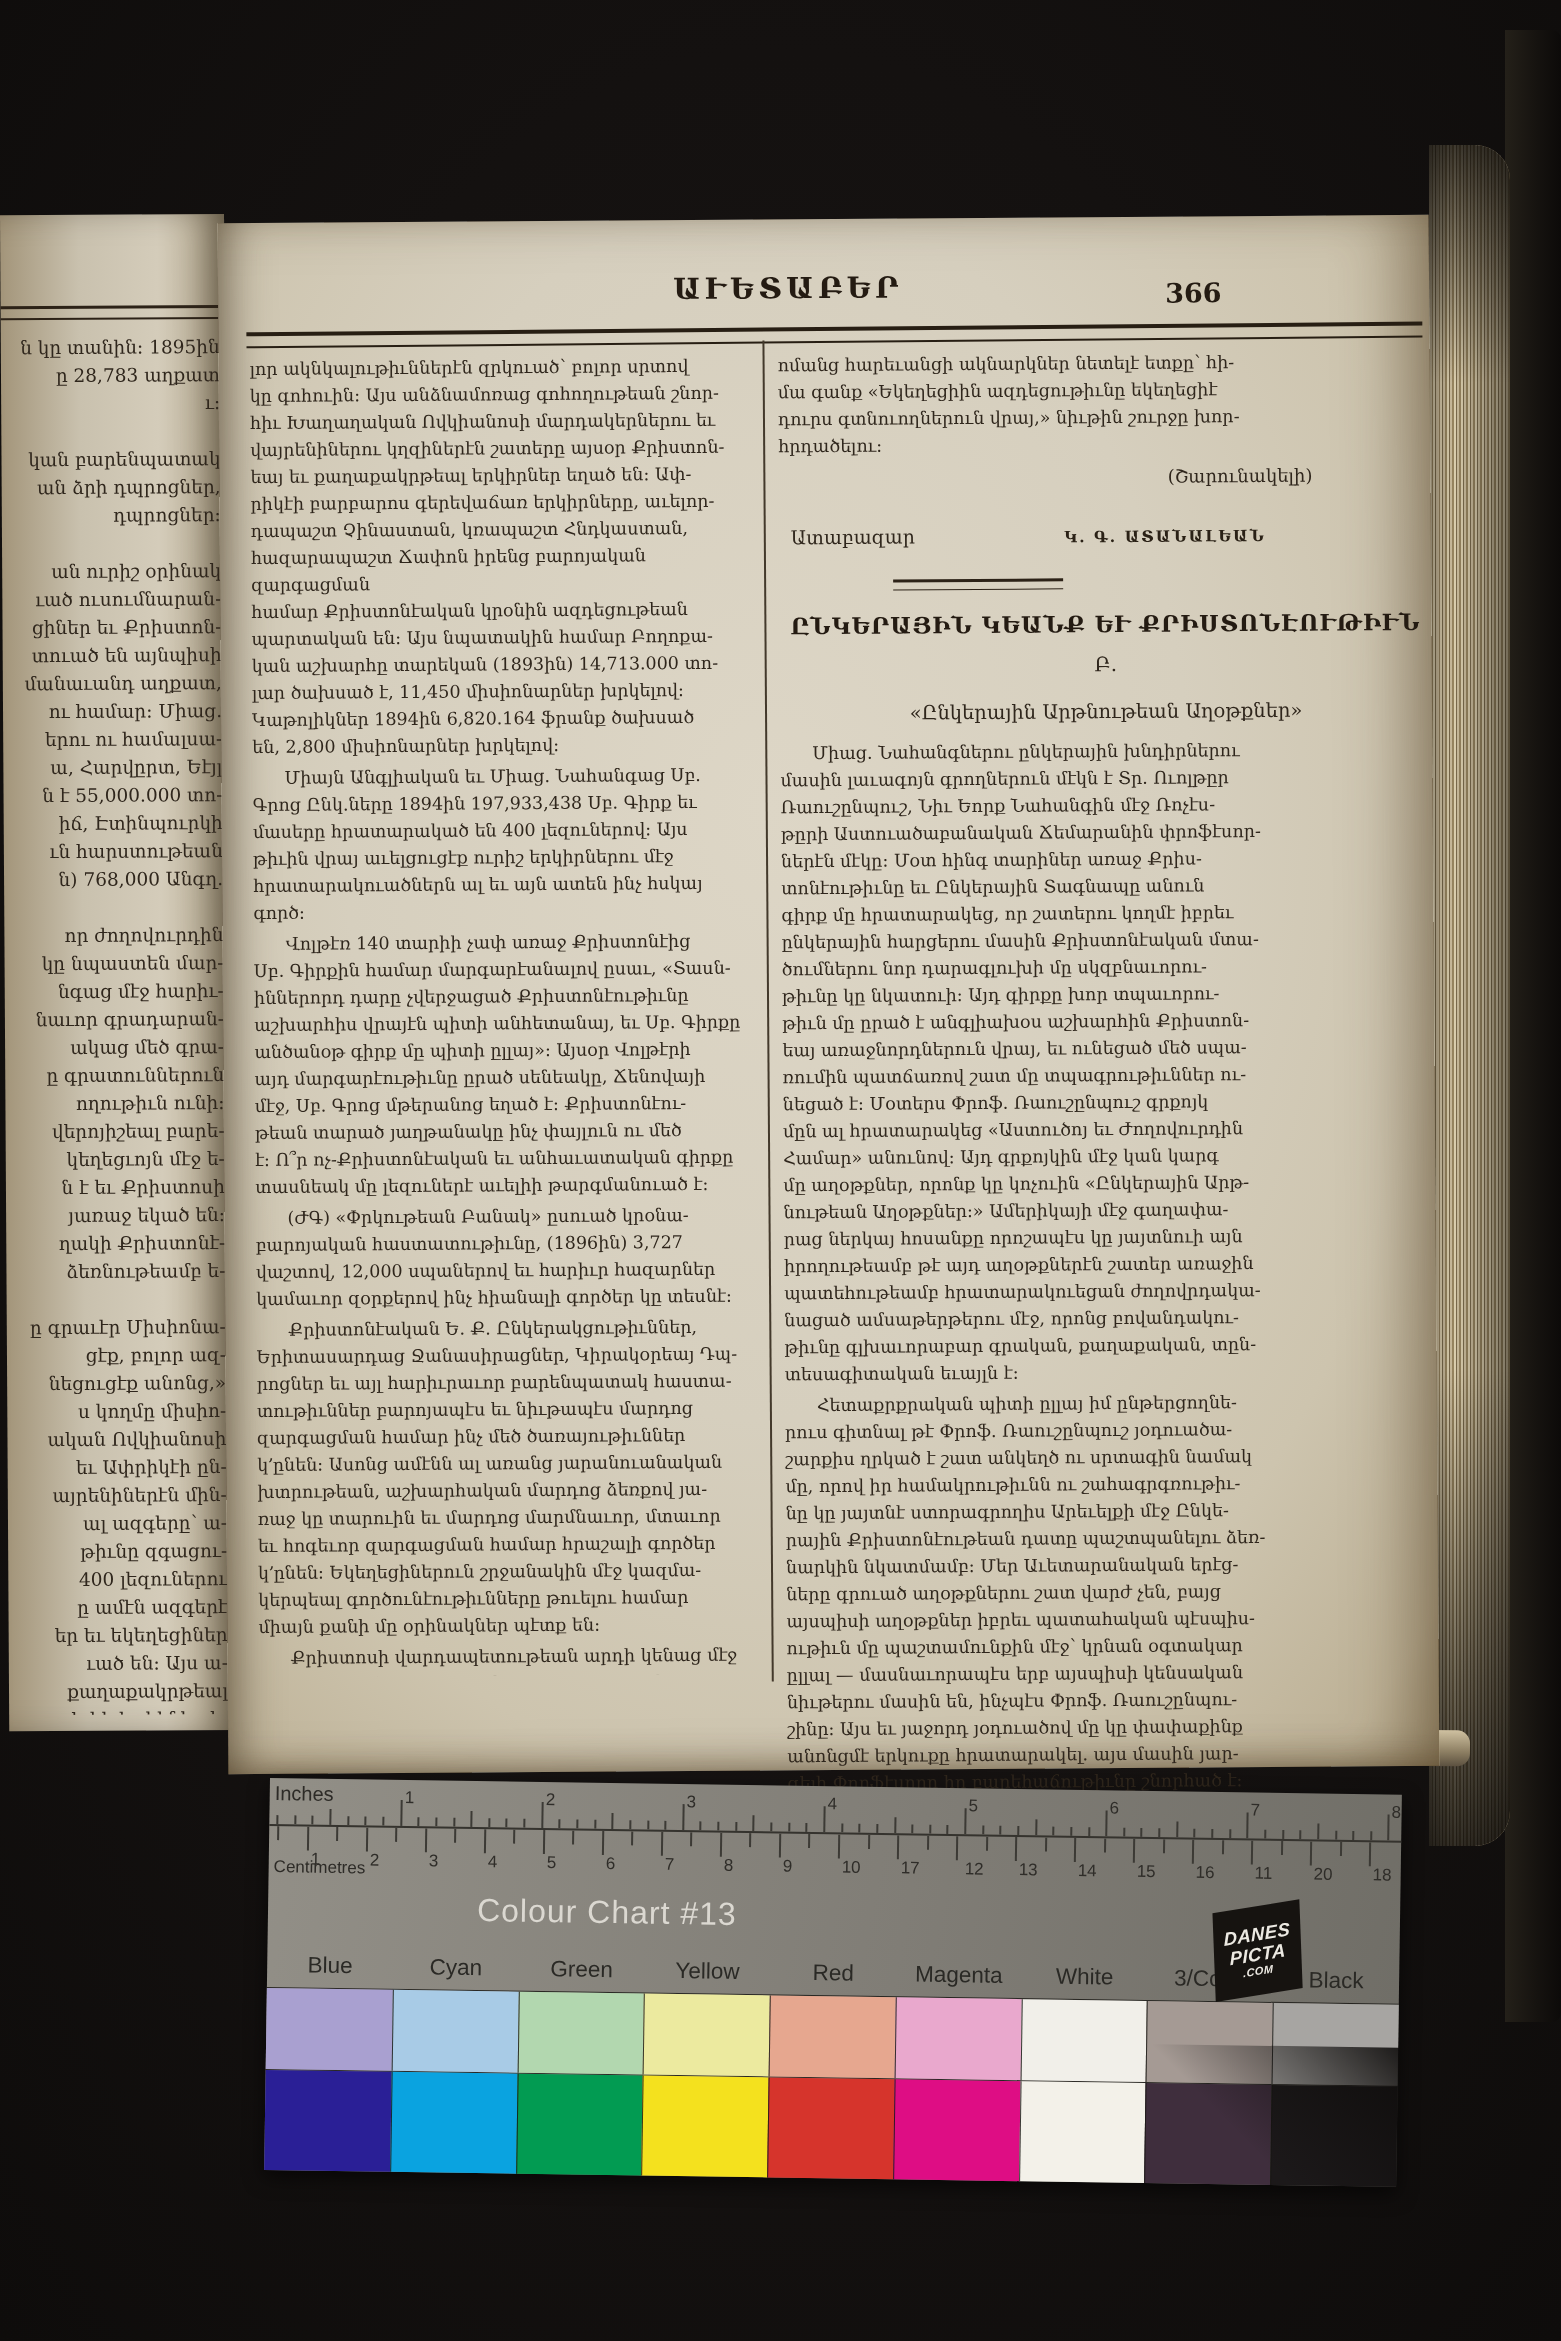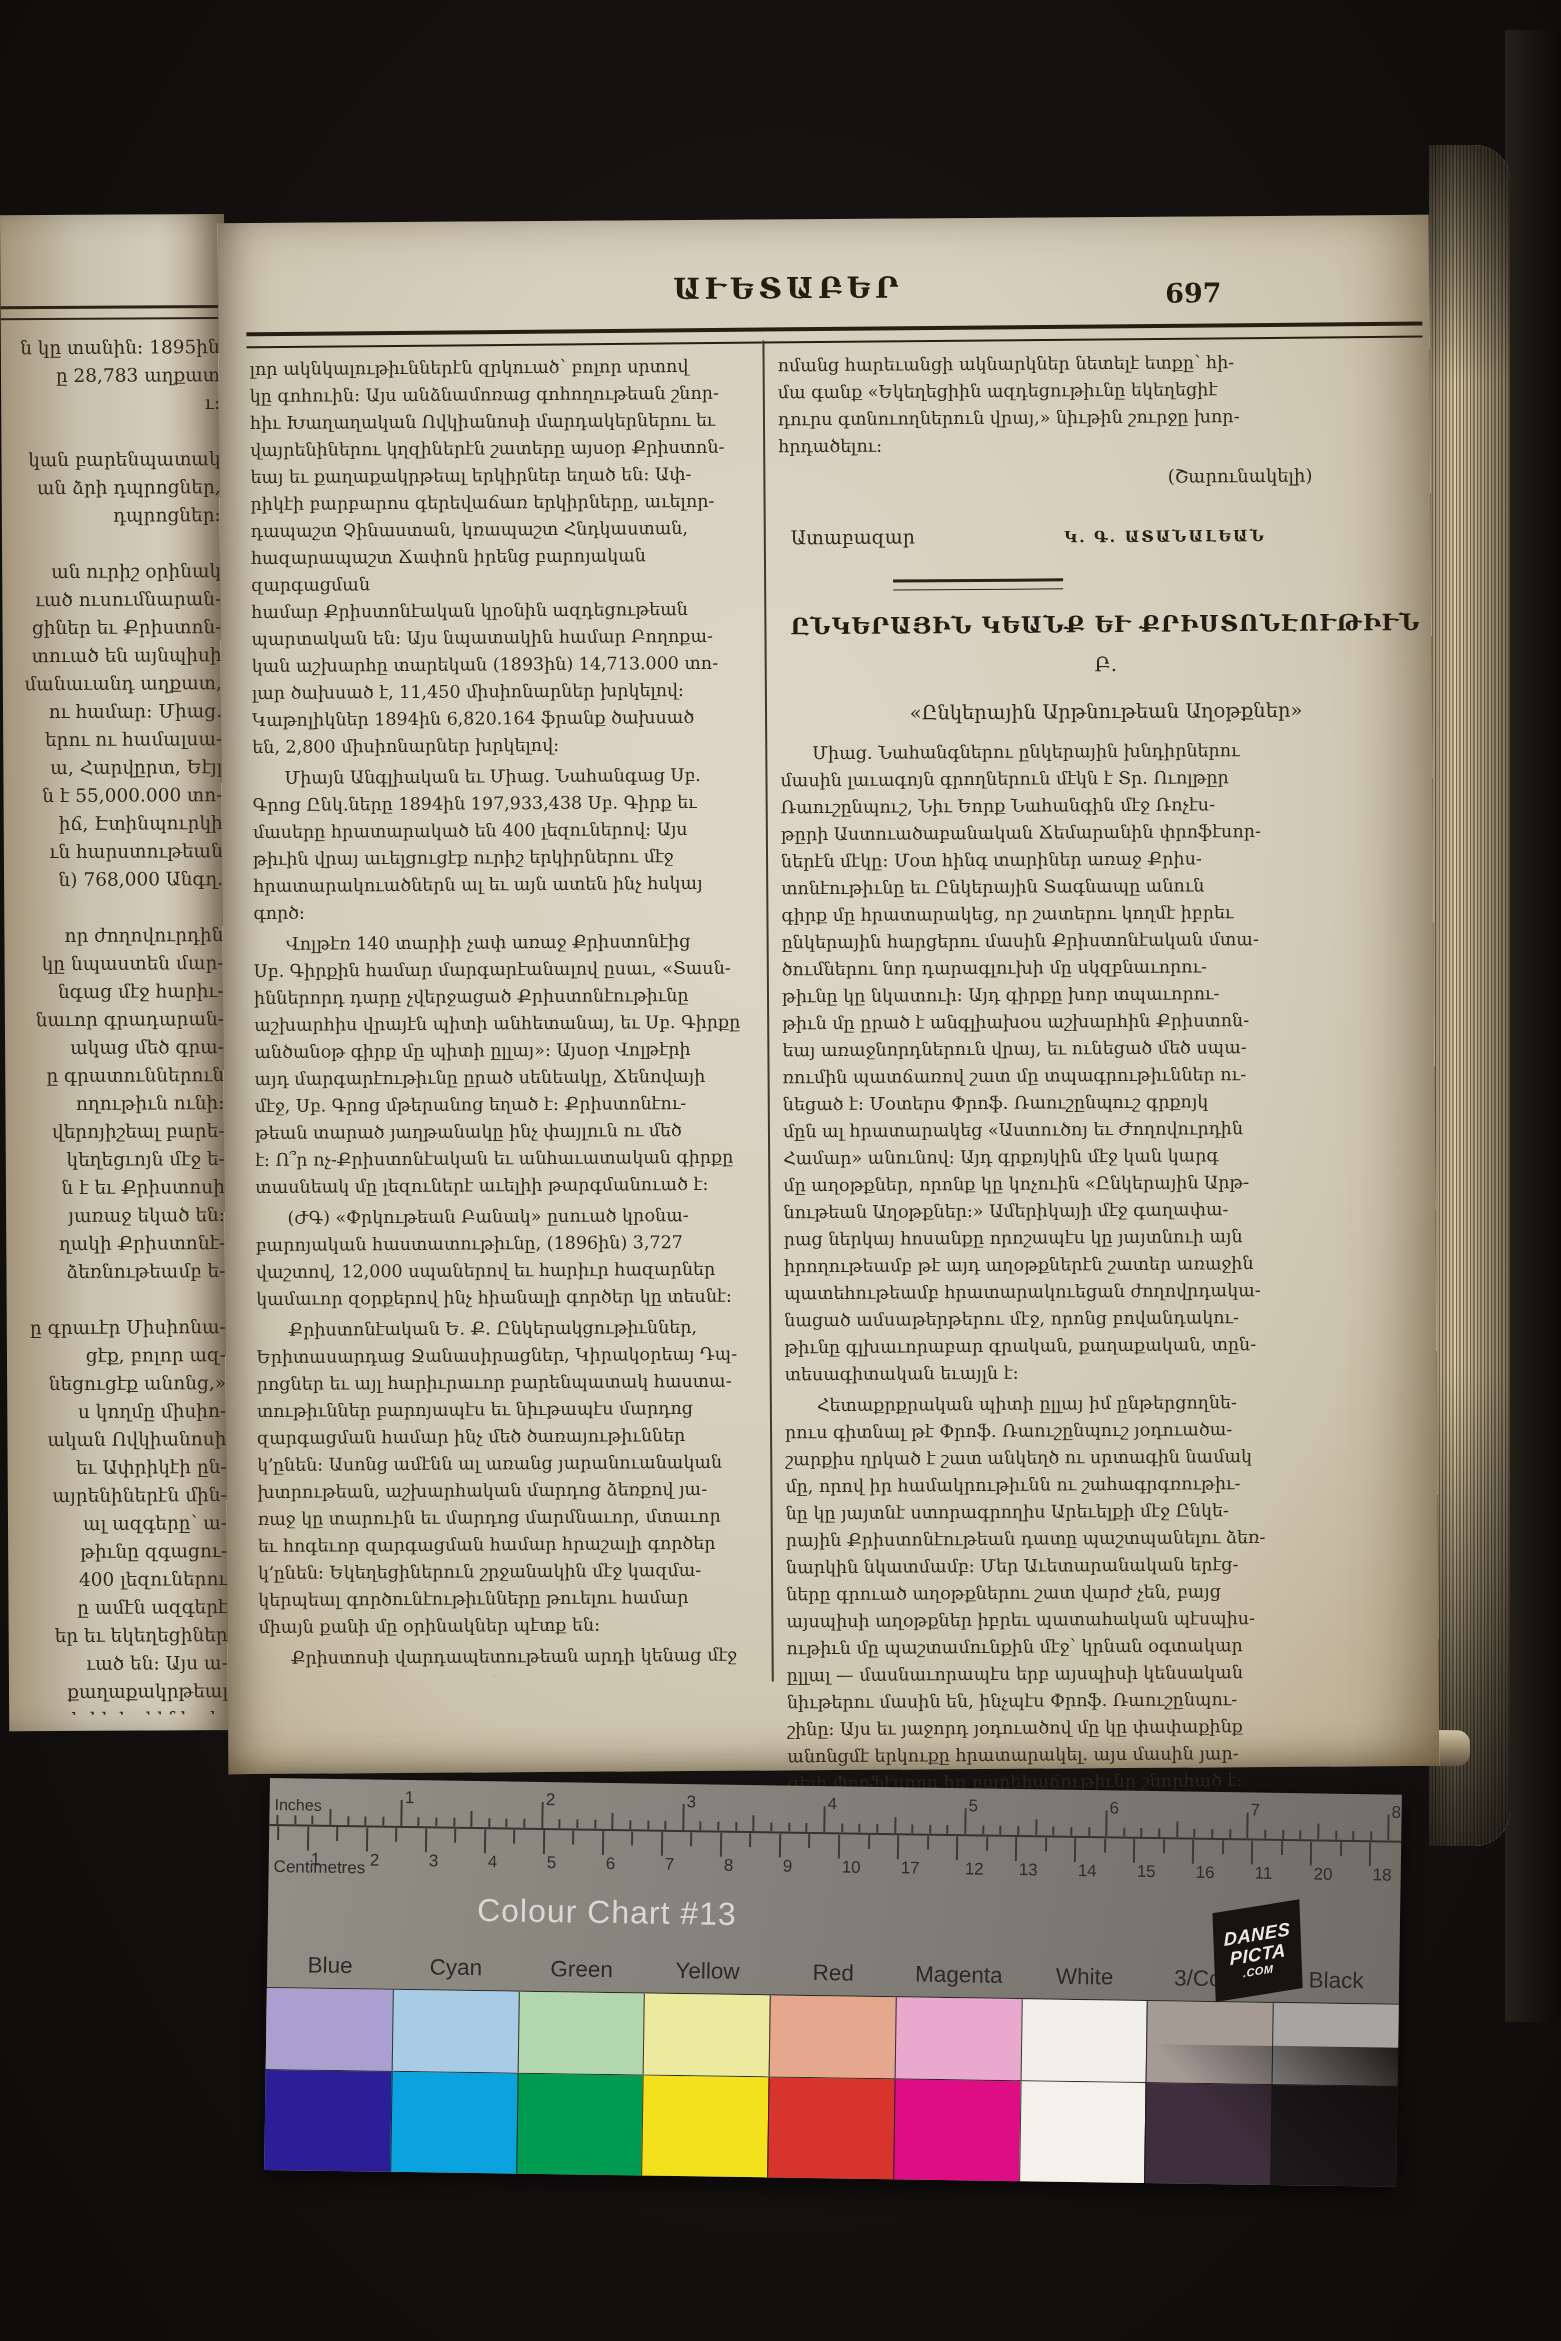--- a/index.html
+++ b/index.html
@@ -58,21 +58,21 @@
 
   
   .chart{position:absolute;left:270px;top:1778px;width:1132px;height:392px;
     background:linear-gradient(100deg,#928f87 0%,#807d76 55%,#6f6d66 100%);
     transform:rotate(.85deg);transform-origin:top left;
     font-family:"Liberation Sans",sans-serif;box-shadow:0 7px 20px rgba(0,0,0,.6);}
   .chart::after{content:'';position:absolute;right:-1px;bottom:-1px;width:260px;height:140px;
     background:linear-gradient(225deg, rgba(14,12,11,.9), rgba(14,12,11,0) 62%);pointer-events:none;}
   .ruler-inch{position:relative;height:46px;border-bottom:2px solid #35332e;overflow:hidden;}
   .ruler-cm{position:relative;height:53px;overflow:hidden;}
-  .rlabel{position:absolute;left:5px;top:18px;font-size:16px;color:#2d2b27;}
+  .rlabel{position:absolute;left:5px;top:4px;font-size:20px;color:#2d2b27;}
   .cmlabel{top:auto;bottom:2px;font-size:17px;}
   .tick{position:absolute;width:1.5px;background:#3c3a35;}
   .ruler-inch .tick{bottom:0;}
   .ruler-inch .tick.major{height:26px;}
   .ruler-inch .tick.mid{height:16px;}
   .ruler-inch .tick.minor{height:9.5px;}
   .ruler-cm .tick{top:0;}
   .ruler-cm .tick.major{height:24px;}
   .ruler-cm .tick.half{height:13.5px;}
   .rnum{position:absolute;font-size:17px;color:#2f2d29;transform:translateX(4px);}
@@ -152,21 +152,21 @@
 ը ամէն ազգերէ
 եր եւ եկեղեցիներ
 ւած են։ Այս ա-
 քաղաքակրթեալ
 իչիկ եւ կիներ ի-
 գելով, կենաց քօ-</div>
   </div>
 
   <div class="page">
     <div class="journal-title">ԱՒԵՏԱԲԵՐ</div>
-    <div class="page-number">697</div>
+    <div class="page-number">366</div>
     <div class="header-rule"></div>
     <div class="col-divider"></div>
 
     <div class="col col-left">
       <p>լոր ակնկալութիւններէն զրկուած՝ բոլոր սրտով
 կը գոհուին։ Այս անձնամոռաց գոհողութեան շնոր-
 հիւ Խաղաղական Ովկիանոսի մարդակերներու եւ
 վայրենիներու կղզիներէն շատերը այսօր Քրիստոն-
 եայ եւ քաղաքակրթեալ երկիրներ եղած են։ Ափ-
 րիկէի բարբարոս գերեվաճառ երկիրները, աւելոր-

